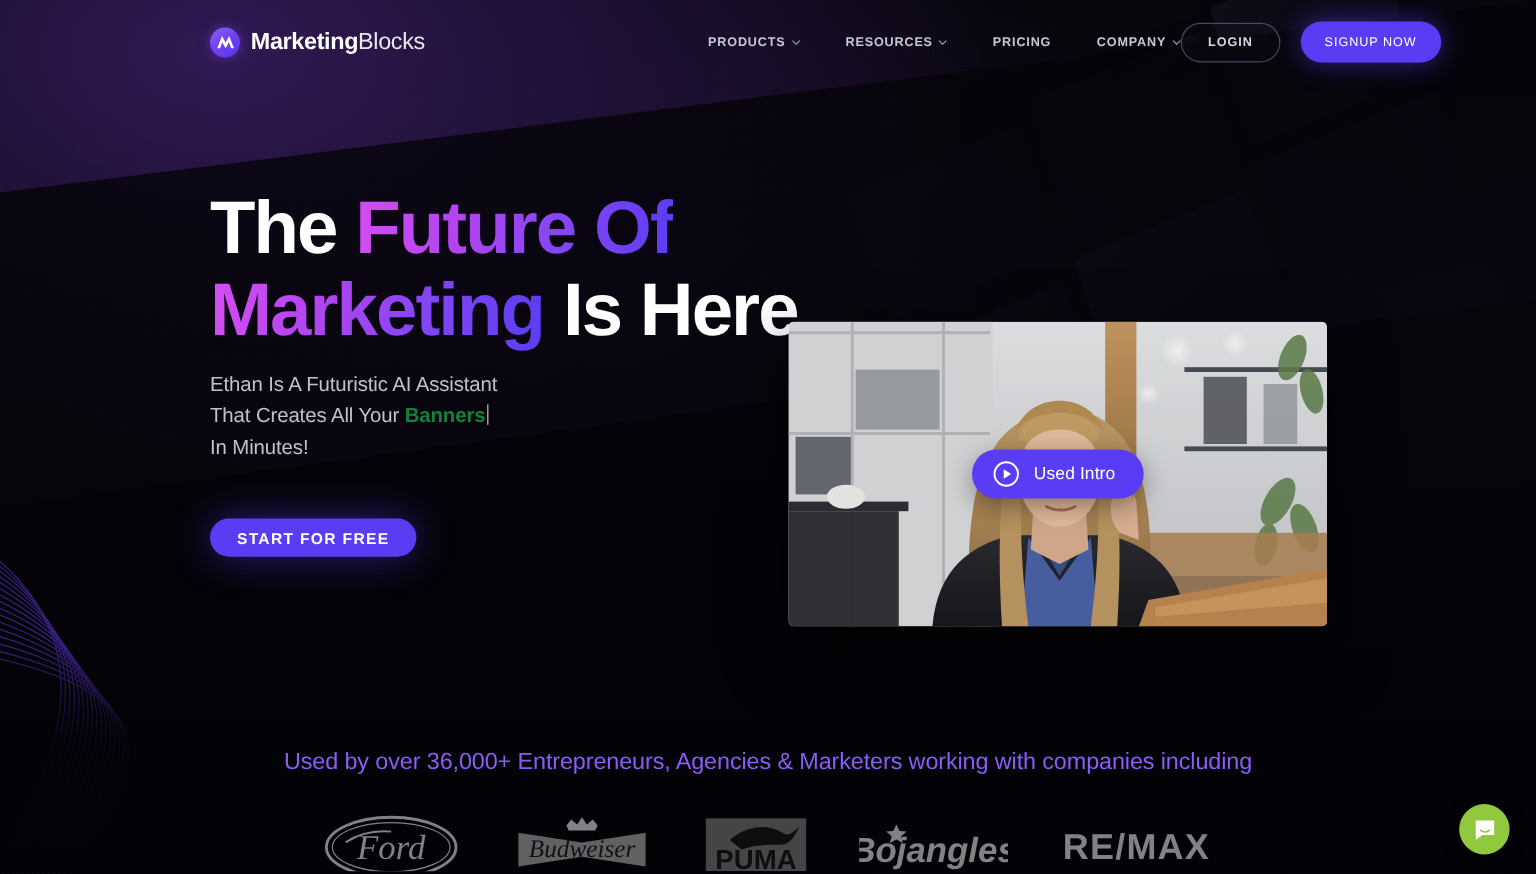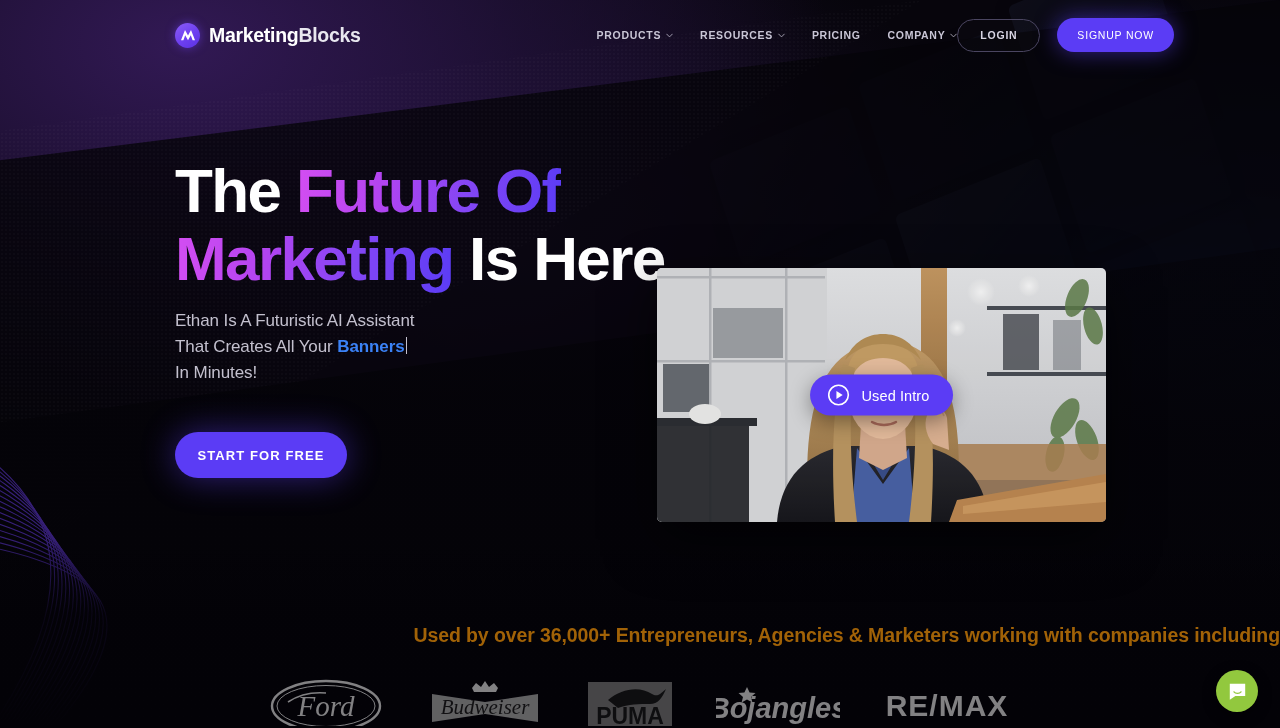--- a/index.html
+++ b/index.html
@@ -95,23 +95,23 @@
   .brand { display: flex; align-items: center; gap: 9px; text-decoration: none; }
   .brand-mark {
     width: 25px; height: 25px; border-radius: 50%;
     background: linear-gradient(145deg, #8b5cf6 0%, #6d3ff0 55%, #5b32e0 100%);
     display: flex; align-items: center; justify-content: center;
     box-shadow: 0 0 10px rgba(109,63,240,0.55);
     flex: none;
   }
   .brand-text { font-size: 19.5px; letter-spacing: -0.3px; white-space: nowrap; }
   .brand-text .b1 { color: #ffffff; font-weight: 700; }
-  .brand-text .b2 { color: #e8e7ef; font-weight: 700; }
-
-  .nav { display: flex; align-items: center; gap: 27px; margin-left: 236px; justify-content: space-between; }
+  .brand-text .b2 { color: #e8e7ef; font-weight: 400; }
+
+  .nav { display: flex; align-items: center; gap: 38px; margin-left: 236px; justify-content: space-between; }
   .nav-item {
     display: flex; align-items: center; gap: 5px;
     color: #c9c6d6; font-size: 10.5px; font-weight: 600;
     letter-spacing: 0.7px; text-transform: uppercase;
     cursor: pointer; white-space: nowrap; text-decoration: none;
   }
   .caret { width: 7px; height: 7px; display: block; opacity: 0.85; }
 
   .header-actions { display: flex; align-items: center; gap: 17px; margin-left: auto; }
   .btn-login {
@@ -146,29 +146,29 @@
     -webkit-background-clip: text; background-clip: text;
     -webkit-text-fill-color: transparent; color: transparent;
   }
   .headline .l2 { display: block; margin-top: 6px; }
 
   .subhead {
     margin-top: 18px;
     font-size: 17px; line-height: 1.52; font-weight: 400;
     color: #c3c0ce; letter-spacing: -0.1px;
   }
-  .subhead .hl { color: #3b82f6; font-weight: 700; text-align: right; }
+  .subhead .hl { color: #15803d; font-weight: 700; text-align: right; }
   .caret-blink {
     display: inline-block; width: 1.5px; height: 17px;
     background: #c3c0ce; vertical-align: -2px; margin-left: 1px;
   }
 
   .btn-start {
     margin-top: 47px;
-    width: 172px; height: 46px;
+    width: 172px; height: 32px;
     display: flex; align-items: center; justify-content: center;
     border: none; border-radius: 999px;
     background: #5b3cf5;
     color: #ffffff; font-size: 13px; font-weight: 700; letter-spacing: 1.1px;
     text-transform: uppercase; cursor: pointer;
     box-shadow: 0 0 34px rgba(91,60,245,0.48);
   }
 
   
   .video-card {
@@ -191,21 +191,21 @@
     cursor: pointer; white-space: nowrap;
     box-shadow: 0 6px 20px rgba(0,0,0,0.38);
   }
 
   
   .proof {
     position: absolute; left: 0; right: 0; top: 624px;
     text-align: center; z-index: 30;
   }
   .proof-text {
-    font-size: 19.5px; font-weight: 700; color: #a16207; letter-spacing: -0.1px; text-align: right;
+    font-size: 19.5px; font-weight: 400; color: #8b5cf6; letter-spacing: -0.1px;
   }
   .logo-row {
     position: absolute; left: 0; right: 0; top: 678px;
     display: flex; align-items: flex-start; justify-content: center;
     gap: 44px; z-index: 30;
   }
   .logo-item { opacity: 0.62; filter: grayscale(1); flex: none; }
 
   
   .chat-fab {

